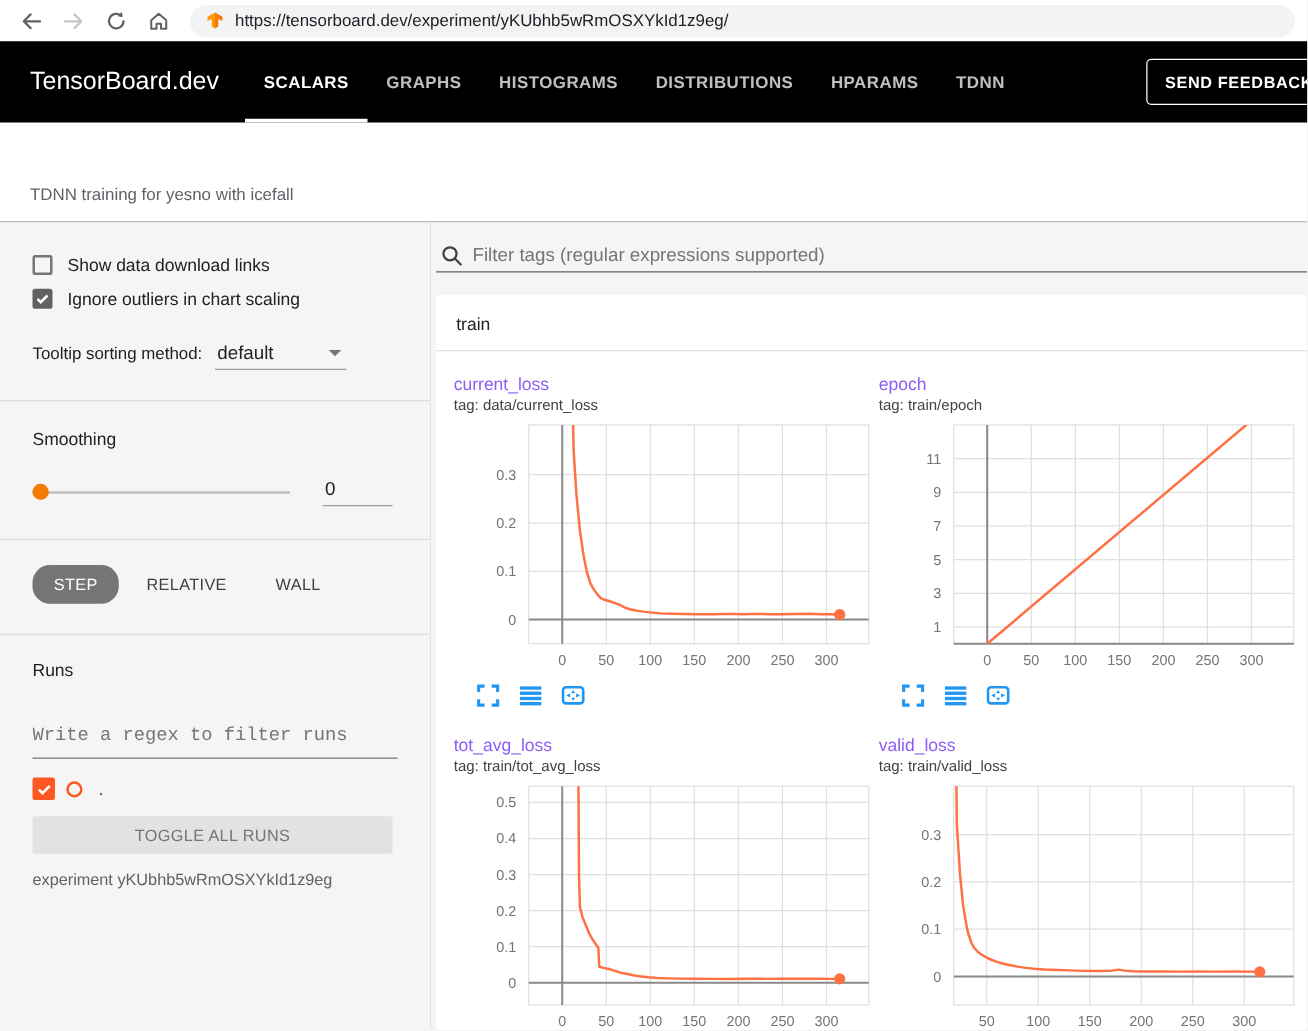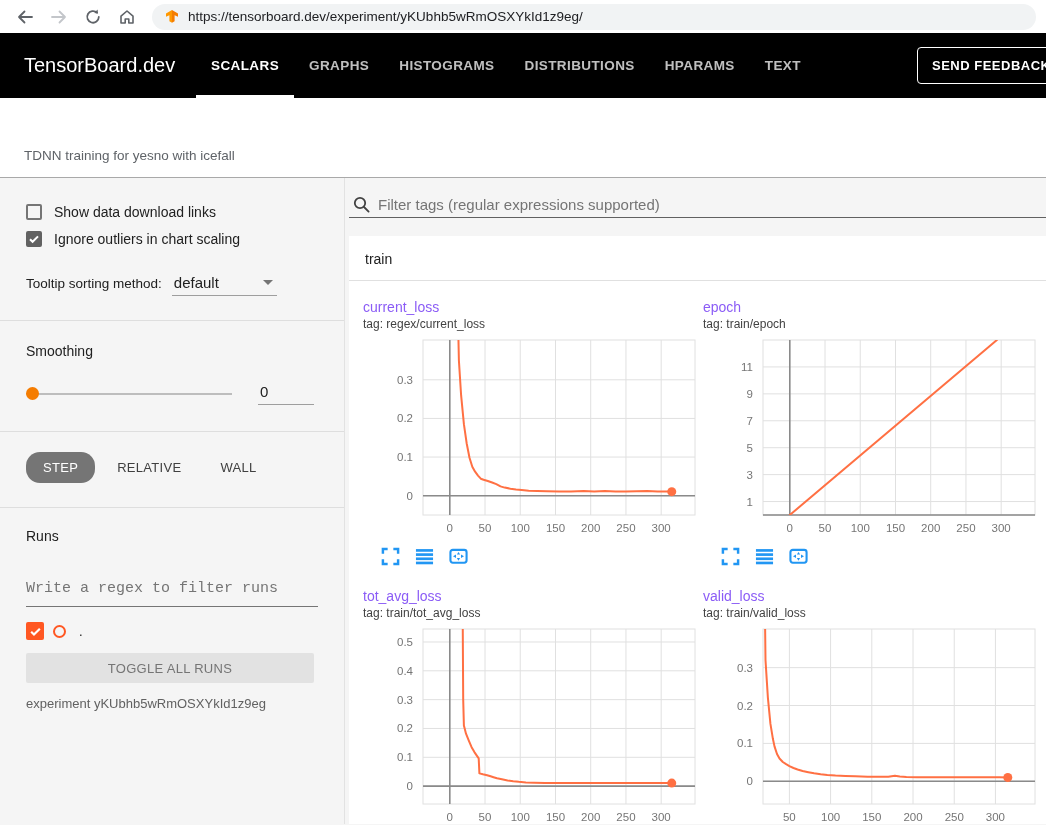--- a/index.html
+++ b/index.html
@@ -132,21 +132,21 @@
   </div>
 
   <div class="app-header">
     <div class="brand">TensorBoard.dev</div>
     <div class="tabs">
         <div class="tab active">SCALARS</div>
         <div class="tab">GRAPHS</div>
         <div class="tab">HISTOGRAMS</div>
         <div class="tab">DISTRIBUTIONS</div>
         <div class="tab">HPARAMS</div>
-        <div class="tab">TEXT</div>
+        <div class="tab">TDNN</div>
       </div>
     <div class="feedback-btn">SEND FEEDBACK</div>
   </div>
 
   <div class="experiment-bar">
     <div class="experiment-title">TDNN training for yesno with icefall</div>
   </div>
 
   <div class="content">
 
@@ -224,21 +224,21 @@
             </svg>
         </span>
         <input class="filter-input" placeholder="Filter tags (regular expressions supported)" style="">
       </div>
 
       <div class="card">
         <div class="card-header">train</div>
         <div class="charts" id="charts">
             <div class="chart">
               <div class="chart-title">current_loss</div>
-              <div class="chart-tag">tag: regex/current_loss</div>
+              <div class="chart-tag">tag: data/current_loss</div>
               <svg width="336" height="202" class="plot">
                 <defs>
                   <clipPath id="cp0">
                     <rect x="60" y="3" width="272" height="175"></rect>
                   </clipPath>
                 </defs>
                 <line x1="86.77720207253886" y1="3" x2="86.77720207253886" y2="178" stroke="#e0e0e0" stroke-width="1"></line>
                 <line x1="122.01036269430051" y1="3" x2="122.01036269430051" y2="178" stroke="#e0e0e0" stroke-width="1"></line>
                 <line x1="157.24352331606218" y1="3" x2="157.24352331606218" y2="178" stroke="#e0e0e0" stroke-width="1"></line>
                 <line x1="192.47668393782385" y1="3" x2="192.47668393782385" y2="178" stroke="#e0e0e0" stroke-width="1"></line>

